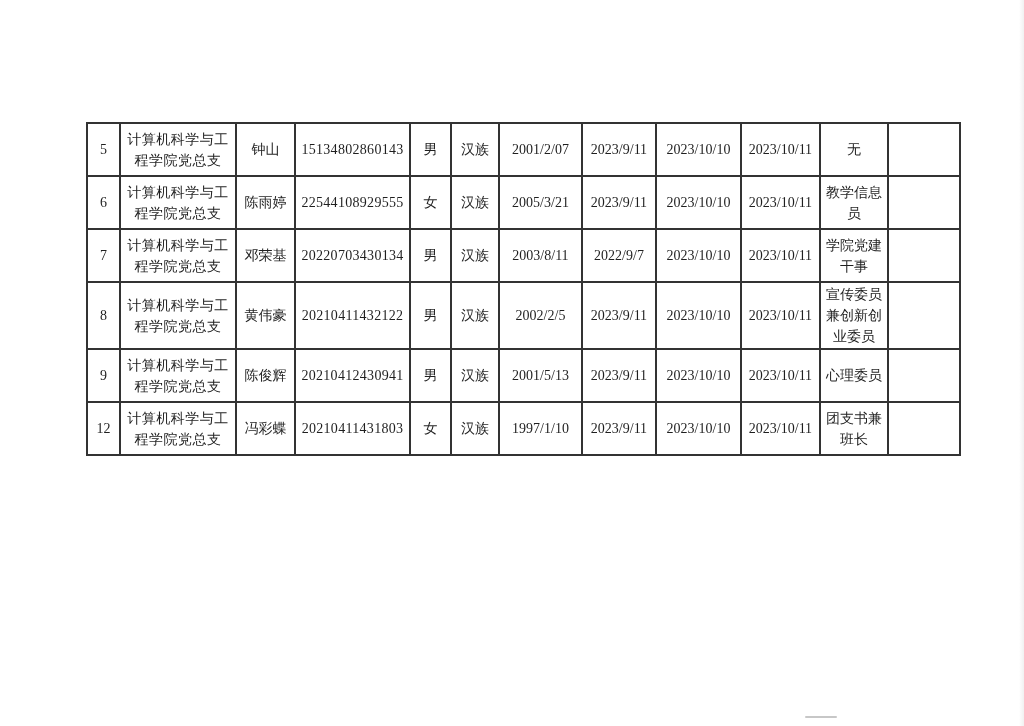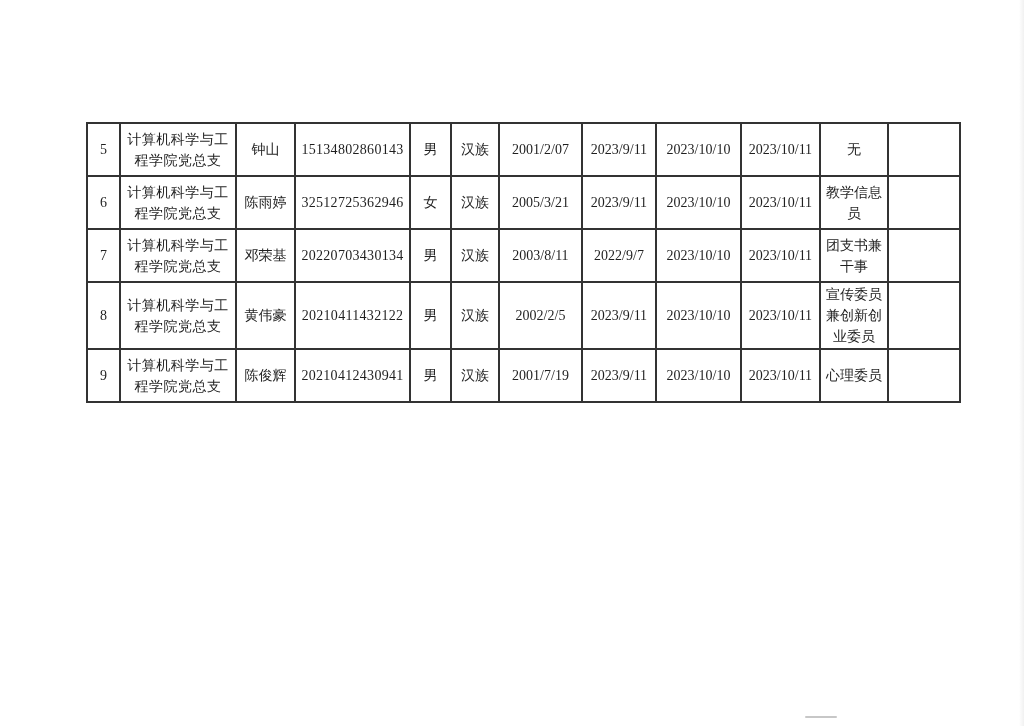--- a/index.html
+++ b/index.html
@@ -95,21 +95,21 @@
       <td class="c-date">2023/10/10</td>
       <td class="c-date">2023/10/11</td>
       <td class="c-pos">无</td>
       <td class="c-remark"></td>
     </tr>
         <tr>
       <td class="c-no">6</td>
       <td class="c-org">计算机科学与工
 程学院党总支</td>
       <td class="c-name">陈雨婷</td>
-      <td class="c-id">32512725362946</td>
+      <td class="c-id">22544108929555</td>
       <td class="c-gender">女</td>
       <td class="c-ethnic">汉族</td>
       <td class="c-birth">2005/3/21</td>
       <td class="c-date">2023/9/11</td>
       <td class="c-date">2023/10/10</td>
       <td class="c-date">2023/10/11</td>
       <td class="c-pos">教学信息
 员</td>
       <td class="c-remark"></td>
     </tr>
@@ -118,21 +118,21 @@
       <td class="c-org">计算机科学与工
 程学院党总支</td>
       <td class="c-name">邓荣基</td>
       <td class="c-id">20220703430134</td>
       <td class="c-gender">男</td>
       <td class="c-ethnic">汉族</td>
       <td class="c-birth">2003/8/11</td>
       <td class="c-date">2022/9/7</td>
       <td class="c-date">2023/10/10</td>
       <td class="c-date">2023/10/11</td>
-      <td class="c-pos">团支书兼
+      <td class="c-pos">学院党建
 干事</td>
       <td class="c-remark"></td>
     </tr>
         <tr>
       <td class="c-no">8</td>
       <td class="c-org">计算机科学与工
 程学院党总支</td>
       <td class="c-name">黄伟豪</td>
       <td class="c-id">20210411432122</td>
       <td class="c-gender">男</td>
@@ -147,25 +147,41 @@
       <td class="c-remark"></td>
     </tr>
         <tr>
       <td class="c-no">9</td>
       <td class="c-org">计算机科学与工
 程学院党总支</td>
       <td class="c-name">陈俊辉</td>
       <td class="c-id">20210412430941</td>
       <td class="c-gender">男</td>
       <td class="c-ethnic">汉族</td>
-      <td class="c-birth">2001/7/19</td>
+      <td class="c-birth">2001/5/13</td>
       <td class="c-date">2023/9/11</td>
       <td class="c-date">2023/10/10</td>
       <td class="c-date">2023/10/11</td>
       <td class="c-pos">心理委员</td>
+      <td class="c-remark"></td>
+    </tr>
+        <tr>
+      <td class="c-no">12</td>
+      <td class="c-org">计算机科学与工
+程学院党总支</td>
+      <td class="c-name">冯彩蝶</td>
+      <td class="c-id">20210411431803</td>
+      <td class="c-gender">女</td>
+      <td class="c-ethnic">汉族</td>
+      <td class="c-birth">1997/1/10</td>
+      <td class="c-date">2023/9/11</td>
+      <td class="c-date">2023/10/10</td>
+      <td class="c-date">2023/10/11</td>
+      <td class="c-pos">团支书兼
+班长</td>
       <td class="c-remark"></td>
     </tr>
       </tbody>
   </table>
 
   <div class="artifact-dash"></div>
   <div class="edge-streak"></div>
 
 </div>
 

